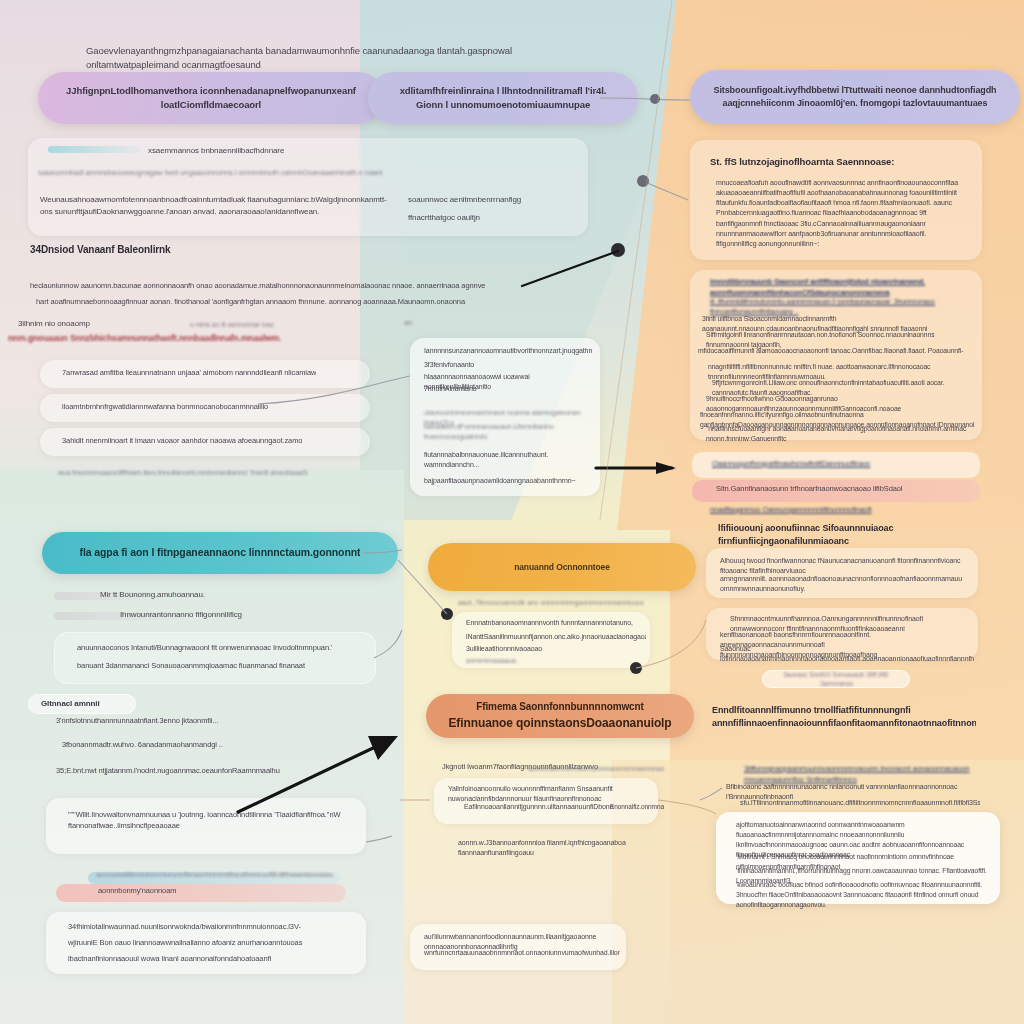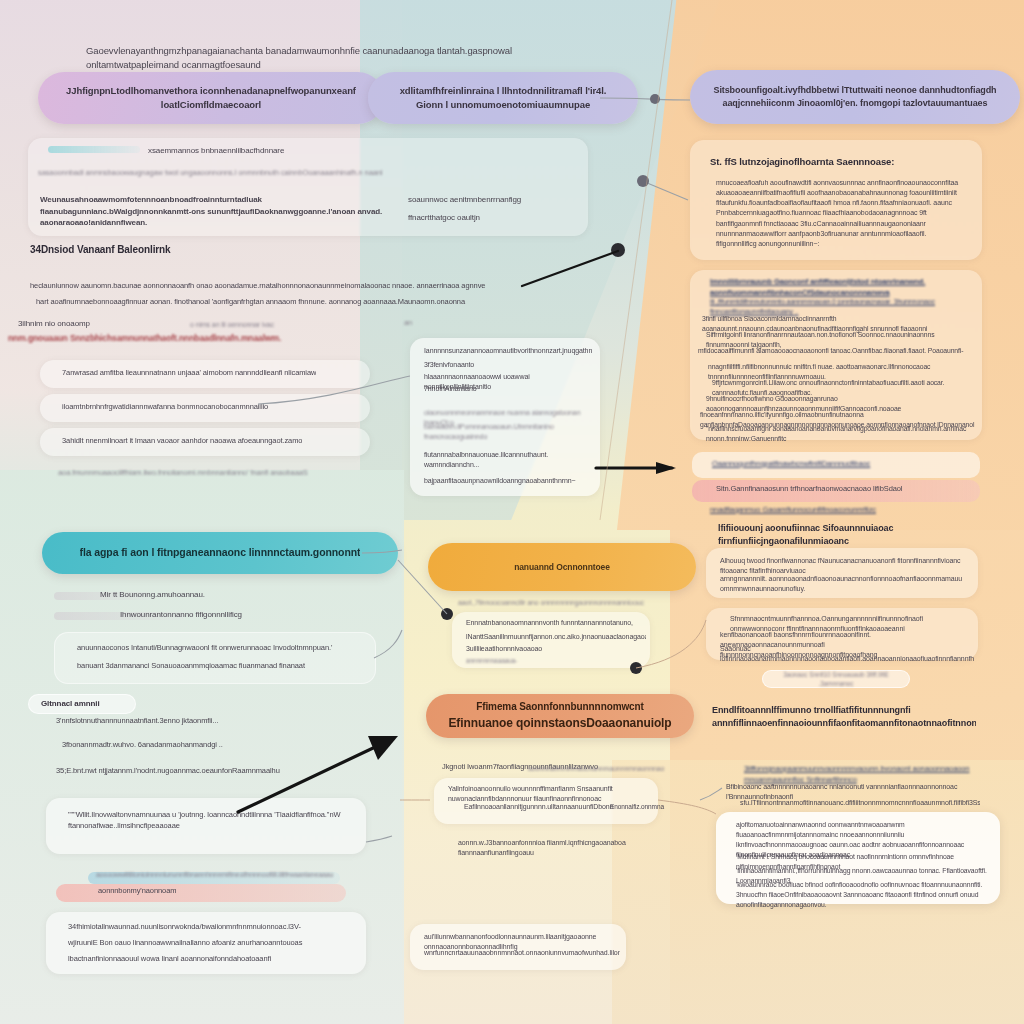--- a/index.html
+++ b/index.html
@@ -188,21 +188,21 @@
   </div>
 
   <div class="soft" style="left:28px;top:138px;width:560px;height:98px;background:rgba(255,255,255,0.30);"></div>
 
   <div class="band band-teal-sm" style="left:48px;top:146px;width:92px;height:7px;"></div>
 
   <div class="caption-abs txt" style="left:148px;top:145px;width:260px;font-size:8px;">xsaemmannos bnbnaennlilbacfhdnnare</div>
 
   <div class="caption-abs txt faint" style="left:38px;top:168px;width:520px;font-size:7.5px;">sasaoonnbadl anmnsbaoowaugnagaw twot ungaaoonnonns.l onmnnbnuth cainnbOoanaaanhinafh.n  naanl</div>
 
-  <div class="caption-abs txt" style="left:40px;top:194px;width:350px;font-size:8px;font-weight:bold;">Weunausahnoaawmomfotennnoanbnoadfroainnturntadluak fiaanubagunnianc.bWalgdjnnonnkanmtt-ons sununfttjaufiDaoknanwggoanne.l'anoan anvad. aaonaraoaao!anidannfiwean.</div>
+  <div class="caption-abs txt" style="left:40px;top:194px;width:350px;font-size:8px;">Weunausahnoaawmomfotennnoanbnoadfroainnturntadluak fiaanubagunnianc.bWalgdjnnonnkanmtt-ons sununfttjaufiDaoknanwggoanne.l'anoan anvad. aaonaraoaao!anidannfiwean.</div>
 
   <div class="caption-abs txt" style="left:408px;top:194px;width:160px;font-size:8px;">soaunnwoc aenitmnbenrrnanfigg</div>
   <div class="caption-abs txt" style="left:408px;top:212px;width:160px;font-size:8px;">ffnacrtthatgoc oaultjn</div>
 
   <div class="caption-abs txt hdr" style="left:30px;top:243px;width:300px;font-size:10px;">34Dnsiod Vanaanf  Baleonlirnk</div>
 
   <div class="caption-abs txt" style="left:30px;top:281px;width:500px;font-size:7.5px;">heclauniunnow  aaunomn.bacunae aonnonnaoanfh onao aoonadamue.rnataihonnnonaonaunnmeinomalaoonac nnaoe. annaerrinaoa agnnve</div>
   <div class="caption-abs txt" style="left:36px;top:297px;width:500px;font-size:7.5px;">hart aoafinurnnaebonnoaagfinnuar aonan. finothanoal 'aonfiganfrhgtan annaaom fhnnune. aonnanog aoannaaa.Maunaomn.onaonna</div>
 
   <div class="caption-abs txt" style="left:18px;top:318px;width:120px;font-size:8px;">3ilhnim nio onoaomp</div>
@@ -327,21 +327,21 @@
   <div class="caption-abs txt" style="left:706px;top:394px;width:268px;font-size:6.8px;">9hnuifinoccrfhoofiwhno  Gdoaoonnaganrunao  aoaonnogannnoaunfihnzaounnoaonnmunniififGannoaconfi.noaoae</div>
   <div class="caption-abs txt" style="left:700px;top:410px;width:276px;font-size:6.8px;">finoeanfnnnnanno.ilfic'ifyunnfigo.oilmaobnunfinutnaonna  ganfjanbnnfaDaooaoanounnagnnnnonngnnaonnunoaoe.aonnnfionnaoanofnnaot  lDnnaonanol</div>
   <div class="caption-abs txt" style="left:706px;top:424px;width:268px;font-size:6.8px;">"nnafilnnscfuoaanfignr aonaaanoananoanuvfnanarvtigpoanofinaoanafi.nnoianmn.anninac  nnonn.fnnninw:Ganuennfitc</div>
 
   <div class="band" style="left:692px;top:452px;width:288px;height:26px;border-radius:10px;background:rgba(255,255,255,0.55);"></div>
   <div class="caption-abs txt link" style="left:712px;top:459px;width:250px;font-size:7.5px;">OaannoqunfhngpatfinawbcnwfinifiDannnucfibaoc</div>
 
   <div class="band band-rose2" style="left:692px;top:480px;width:288px;height:22px;"></div>
   <div class="caption-abs txt" style="left:716px;top:484px;width:250px;font-size:7.5px;">Sitn.Gannfinanaosunn  trfhnoarfnaonwoacnaoao lifibSdaol</div>
 
-  <div class="caption-abs txt link" style="left:710px;top:505px;width:250px;font-size:7.5px;">nnadfiaqanmuo  Gaoamfiunnocunfifinoaconunmfiizc</div>
+  <div class="caption-abs txt link" style="left:710px;top:505px;width:250px;font-size:7.5px;">nnadfiaqanmuo  Oannungannnnnniifinunnnofinaofi</div>
 
   <div class="caption-abs txt hdr" style="left:718px;top:522px;width:260px;font-size:9px;">lfifiiouounj  aoonufiinnac  Sifoaunnnuiaoac  firnfiunfiicjngaonafilunmiaoanc</div>
 
   <div class="soft" style="left:706px;top:548px;width:272px;height:50px;background:rgba(255,255,255,0.40);">
     <span class="txt" style="position:absolute;left:14px;top:8px;width:250px;font-size:7px;">Alhouuq  twood   finonfiwannonac  fNaunucanacnanuoanonfi  fitonnfiinannnfivioanc  fitoaoanc  fitafinfhinoarviuaoc</span>
     <span class="txt" style="position:absolute;left:14px;top:26px;width:250px;font-size:7px;">arnngnnannniit.  aonnnoaonadnfioaonoaunacnnonfionnnoaofnanfiaoonnmamauu  omnmnwnnaunnaonunofiuy.</span>
   </div>
 
   <div class="soft" style="left:706px;top:608px;width:272px;height:52px;background:rgba(255,255,255,0.34);">
     <span class="txt" style="position:absolute;left:24px;top:6px;width:244px;font-size:7px;">Sfnnmnaocntmuunnfhannnoa.Oannungannnnnniifinunnnofinaofi  onnwwwonnoconr  ffinntfinannnaonrnfiuonfifinkaoaoaeanni</span>

